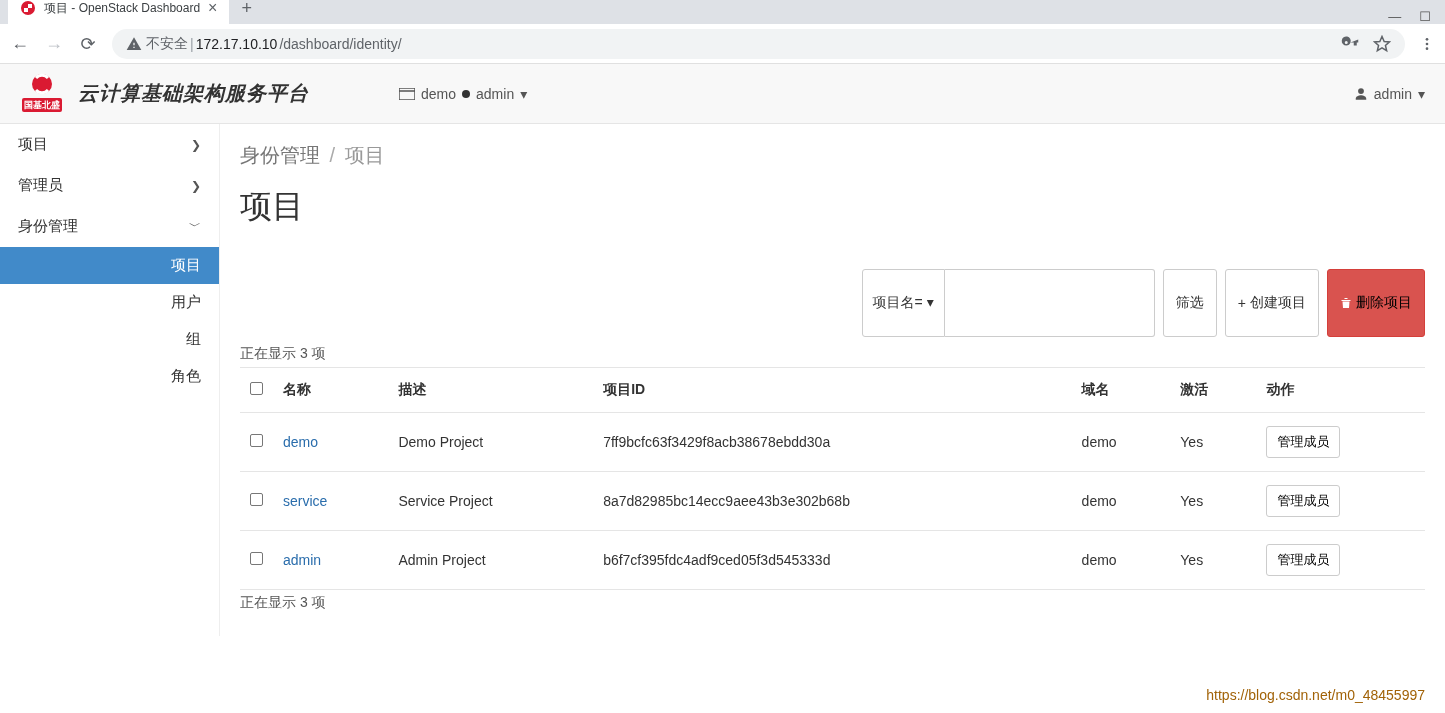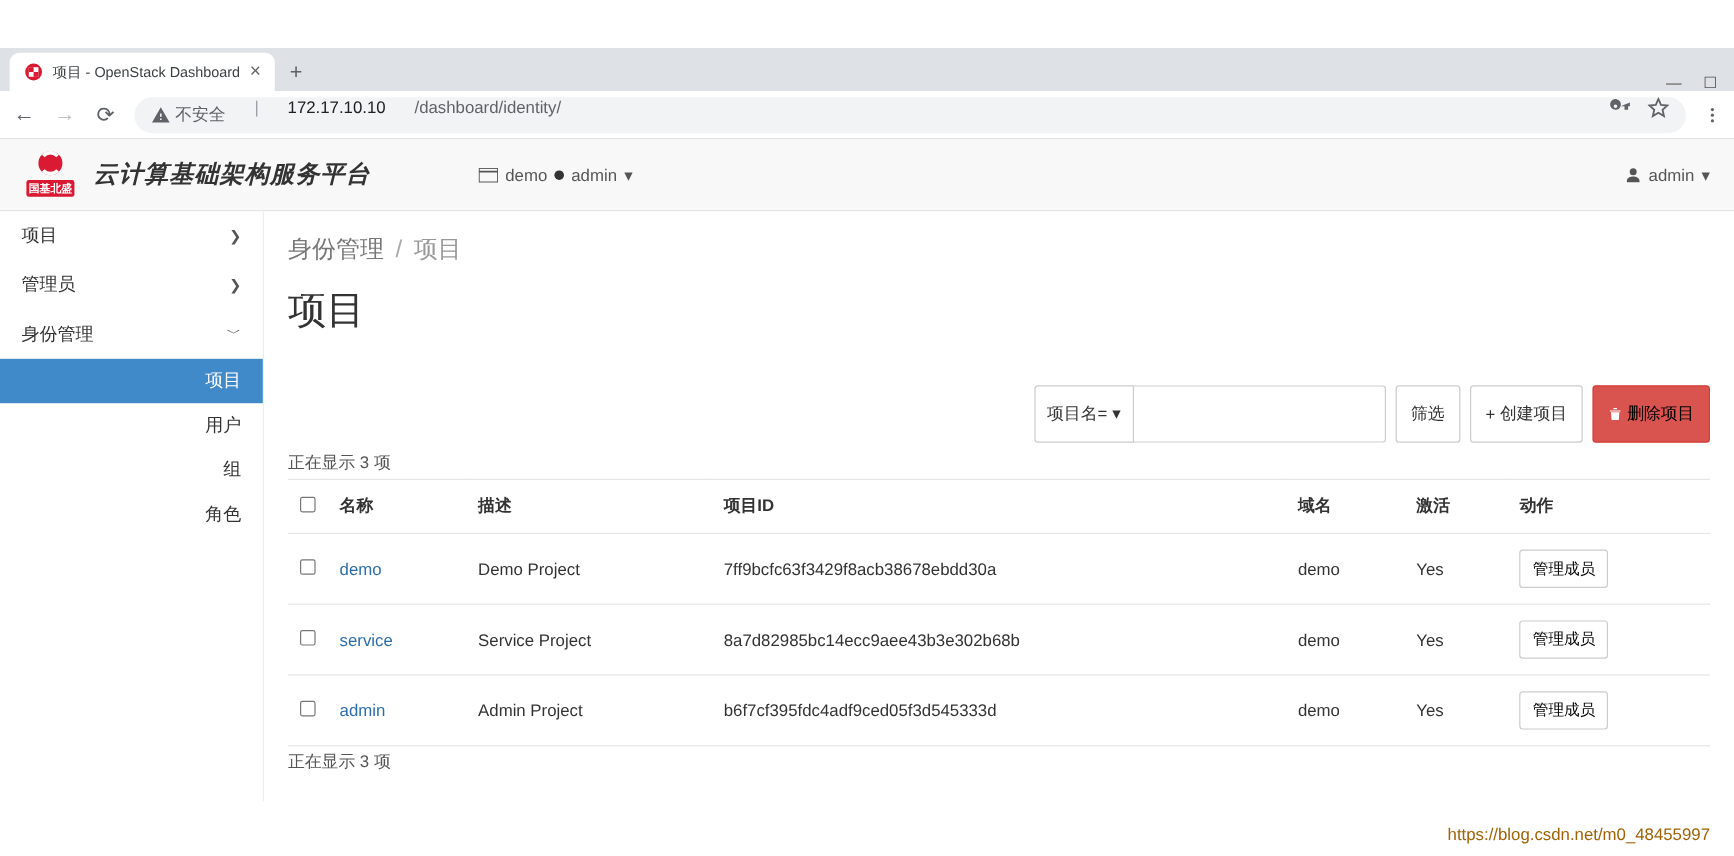--- a/index.html
+++ b/index.html
@@ -1,31 +1,31 @@
 <!DOCTYPE html>
 <html><head>
 <meta charset="utf-8">
 <style>
   * { box-sizing: border-box; margin: 0; padding: 0; }
   body { font-family: "Microsoft YaHei", Arial, sans-serif; font-size: 14px; color: #333; background: #fff; width: 1445px; }
   
   
-  .browser-tabs { height: 36px; background: #dee1e6; display: flex; align-items: flex-end; padding-left: 8px; margin-top: 40px; }
+  .browser-tabs { height: 24px; background: #dee1e6; display: flex; align-items: flex-end; padding-left: 8px; }
   .tab { background: #fff; height: 32px; display: flex; align-items: center; padding: 0 12px; border-radius: 8px 8px 0 0; gap: 8px; min-width: 220px; font-size: 12px; color: #3c4043; }
   .tab-favicon { width: 16px; height: 16px; display:inline-block; }
   .tab-favicon svg { width:16px; height:16px; }
   .tab-close { color: #5f6368; font-size: 16px; margin-left: auto; cursor:pointer; }
   .new-tab { color:#5f6368; padding:0 12px; height:32px; display:flex; align-items:center; font-size:18px; cursor:pointer; }
   .win-controls { margin-left:auto; display:flex; gap:18px; padding-right:14px; color:#555; font-family: Arial; }
   .win-controls span { cursor:pointer; font-size:13px; }
   
   .browser-toolbar { height: 40px; background: #fff; border-bottom: 1px solid #e0e0e0; display: flex; align-items: center; padding: 0 10px; gap: 14px; }
   .nav-btn { color: #5f6368; font-size: 18px; cursor:pointer; width:20px; text-align:center;}
   .nav-btn.disabled { color:#bdc1c6; }
-  .url-bar { flex:1; height: 30px; background: #f1f3f4; border-radius: 15px; display:flex; padding: 0 14px; gap:24px; font-size:14px; color:#5f6368;}
+  .url-bar { flex:1; height: 30px; background: #f1f3f4; border-radius: 15px; display:flex; align-items:center; padding: 0 14px; gap:2px; font-size:14px; color:#5f6368;}
   .url-warn { display:flex; align-items:center; gap:4px; }
   .url-sep { color:#9aa0a6; }
   .url-text { color:#202124; }
   .url-path { color:#5f6368; }
   .url-icons { margin-left:auto; display:flex; gap:14px; color:#5f6368; }
   
   
   .app-header { height: 60px; background: #f8f8f8; border-bottom: 1px solid #e5e5e5; display:flex; align-items:center; padding: 0 20px; }
   .brand { display:flex; align-items:center; gap:14px; }
   .brand-logo { width:44px; height:44px; }
@@ -45,21 +45,21 @@
   .main { flex:1; padding: 0 20px 20px 20px; }
   .breadcrumb { padding: 18px 0 10px 0; color:#999; font-size:20px; }
   .breadcrumb .bc-part { color:#777; }
   .breadcrumb .bc-sep { margin:0 4px; color:#aaa;}
   .breadcrumb .bc-cur { color:#999; }
   h1.page-title { font-size: 32px; font-weight: 400; color:#333; margin: 6px 0 40px 0; }
   
   .table-actions { display:flex; justify-content:flex-end; gap:8px; margin-bottom:8px; }
   .btn { border:1px solid #ccc; background:#fff; padding:7px 12px; border-radius:3px; font-size:14px; color:#333; cursor:pointer; display:inline-flex; align-items:center; gap:4px; }
   .btn-danger { background:#d9534f; color:#000000; border-color:#d43f3a; }
-  .filter-select { border:1px solid #ccc; background:#fff; padding:14px 10px; border-radius:3px 0 0 3px; font-size:14px; cursor:pointer; display:inline-flex; align-items:flex-start; gap:4px;}
+  .filter-select { border:1px solid #ccc; background:#fff; padding:24px 10px; border-radius:3px 0 0 3px; font-size:14px; cursor:pointer; display:inline-flex; align-items:flex-start; gap:4px;}
   .filter-input { border:1px solid #ccc; padding:7px 10px; font-size:14px; width:210px; border-radius:0 3px 3px 0; border-left:none; outline:none;}
   .filter-group { display:flex; }
   
   .count-label { color:#555; font-size:14px; margin: 4px 0; }
   
   table.data { width:100%; border-collapse: collapse; margin-top:4px; }
   table.data th, table.data td { text-align:left; padding: 13px 10px; border-bottom:1px solid #e5e5e5; font-size:14px; }
   table.data th { font-weight:bold; border-top:1px solid #e5e5e5; }
   table.data td.cb, table.data th.cb { width:30px; text-align:center; }
   .chk { width:13px; height:13px; border:1.5px solid #777; border-radius:2px; display:inline-block; cursor:pointer;}

